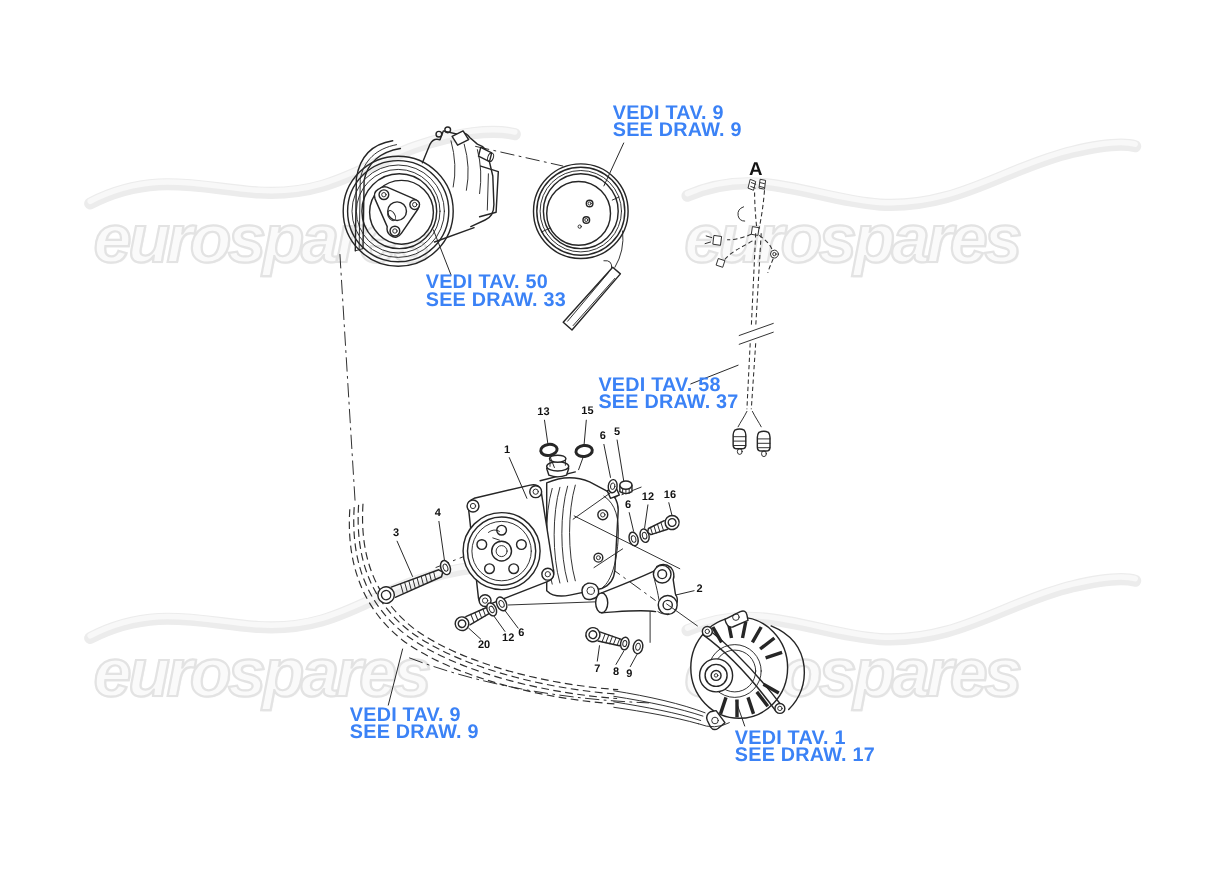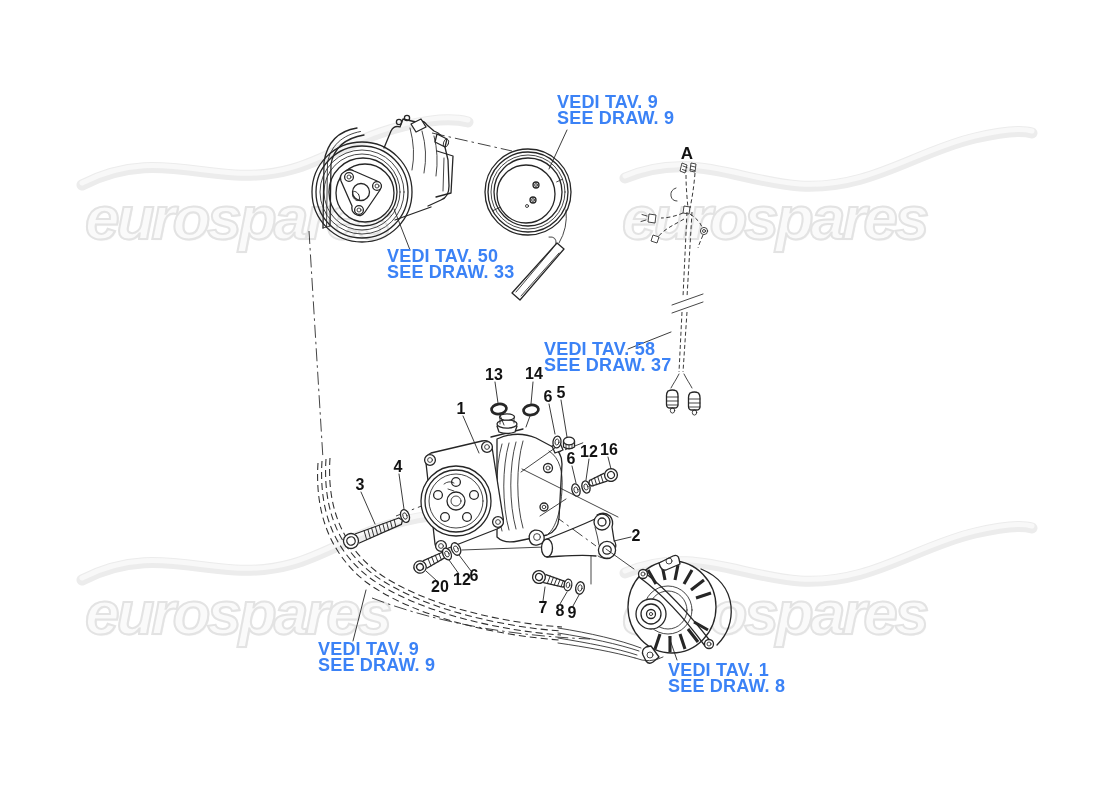--- a/index.html
+++ b/index.html
@@ -12,21 +12,21 @@
   .wm {
     position:absolute; white-space:nowrap; font-style:italic; font-weight:bold;
     font-size:62px; letter-spacing:-3px; color:#fafafa;
     -webkit-text-stroke:2px #e3e3e3;
     text-shadow:1px 1px 1px #ececec;
     user-select:none;
   }
   
   .plabel {
     position:absolute; transform:translate(-50%,-50%);
-    font-size:16px; font-weight:bold; color:#121212; white-space:nowrap;
+    font-size:10px; font-weight:bold; color:#121212; white-space:nowrap;
   }
   .hletter { font-size:17px; }
   .callout {
     position:absolute; font-size:18px; font-weight:bold; color:#3b82f6;
     line-height:16px; white-space:nowrap; letter-spacing:0.2px;
   }
   
   .ln   { fill:none; stroke:#262626; stroke-width:1.3; stroke-linecap:round; stroke-linejoin:round; }
   .lnw  { fill:#ffffff; stroke:#262626; stroke-width:1.3; stroke-linejoin:round; }
   .thin { stroke-width:0.85; }
@@ -371,21 +371,21 @@
       <path class="ldr" d="M437,581 L426,571"></path>
       <path class="ldr" d="M459,574 L449,560"></path>
       <path class="ldr" d="M471,571 L459,555"></path>
       <path class="ldr" d="M543,601 L545,587"></path>
       <path class="ldr" d="M560,604 L567,592"></path>
       <path class="ldr" d="M573,606 L579,595"></path>
     </g>
   </svg>
 
   <div class="plabel" style="left:494px; top:375px;">13</div>
-  <div class="plabel" style="left:534px; top:374px;">14</div>
+  <div class="plabel" style="left:534px; top:374px;">15</div>
   <div class="plabel" style="left:548px; top:397px;">6</div>
   <div class="plabel" style="left:561px; top:393px;">5</div>
   <div class="plabel" style="left:461px; top:409px;">1</div>
   <div class="plabel" style="left:571px; top:459px;">6</div>
   <div class="plabel" style="left:589px; top:452px;">12</div>
   <div class="plabel" style="left:609px; top:450px;">16</div>
   <div class="plabel" style="left:360px; top:485px;">3</div>
   <div class="plabel" style="left:398px; top:467px;">4</div>
   <div class="plabel" style="left:636px; top:536px;">2</div>
   <div class="plabel" style="left:440px; top:587px;">20</div>
@@ -407,16 +407,16 @@
   <div class="callout" style="left:544px; top:341px;">
     <div>VEDI TAV. 58</div>
     <div>SEE DRAW. 37</div>
   </div>
   <div class="callout" style="left:318px; top:641px;">
     <div>VEDI TAV. 9</div>
     <div>SEE DRAW. 9</div>
   </div>
   <div class="callout" style="left:668px; top:662px;">
     <div>VEDI TAV. 1</div>
-    <div>SEE DRAW. 8</div>
+    <div>SEE DRAW. 17</div>
   </div>
 
 </div>
 
 </body></html>

